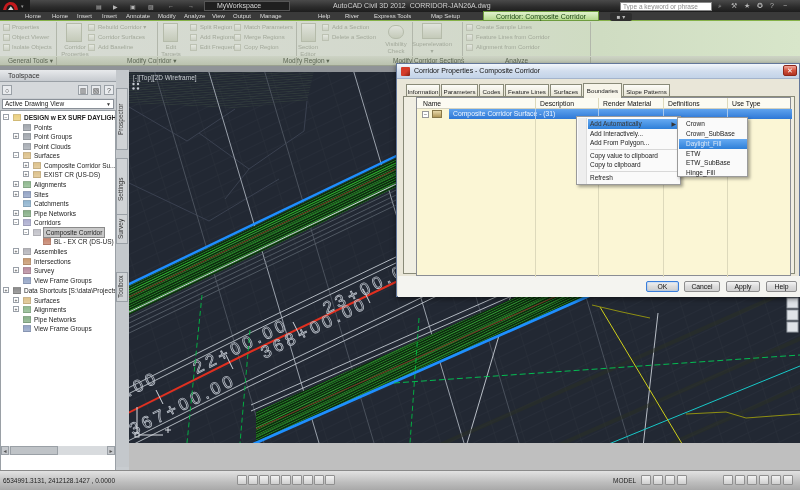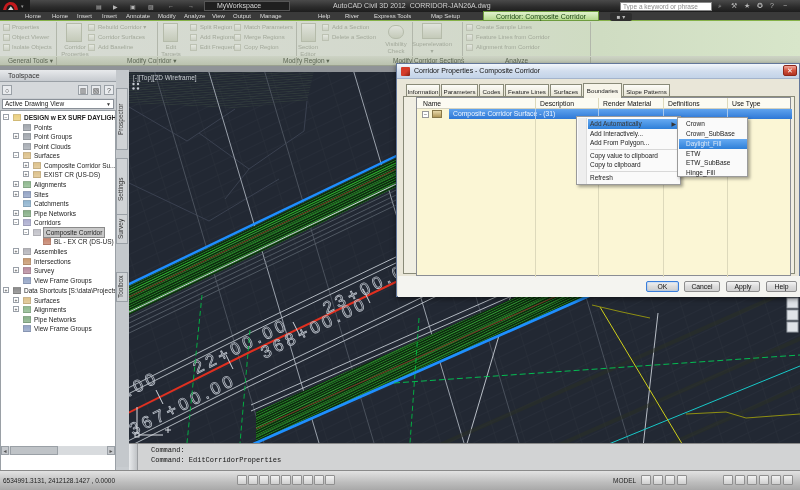--- a/index.html
+++ b/index.html
@@ -396,25 +396,20 @@
       <div class="vtab" style="top:144px;height:30px;">Survey</div>
       <div class="vtab" style="top:202px;height:30px;">Toolbox</div>
     </div>
     <div id="ts-hscroll" class="abs">
         <div style="position:absolute;left:0;top:0;width:8px;height:9px;background:#c6c9cd;border:1px solid #9aa0a6;font-size:5px;line-height:8px;text-align:center;color:#555">◄</div>
         <div style="position:absolute;right:0;top:0;width:8px;height:9px;background:#c6c9cd;border:1px solid #9aa0a6;font-size:5px;line-height:8px;text-align:center;color:#555">►</div>
         <div style="position:absolute;left:9px;top:0;width:48px;height:9px;background:#bfc3c7;border:1px solid #9aa0a6;"></div>
       </div>
   </div>
 
-  <div id="cmd" class="abs">
-    <div class="grip"></div>
-    <div class="l1">Command:</div>
-    <div class="l2">Command: EditCorridorProperties</div>
-  </div>
 
   <div id="status" class="abs">
     <div id="coords">6534991.3131, 2412128.1427 , 0.0000</div>
     <div id="model">MODEL</div>
   <div class="sbtn" style="left: 237px;"></div>
       <div class="sbtn" style="left: 248px;"></div>
       <div class="sbtn" style="left: 259px;"></div>
       <div class="sbtn" style="left: 270px;"></div>
       <div class="sbtn" style="left: 281px;"></div>
       <div class="sbtn" style="left: 292px;"></div>

